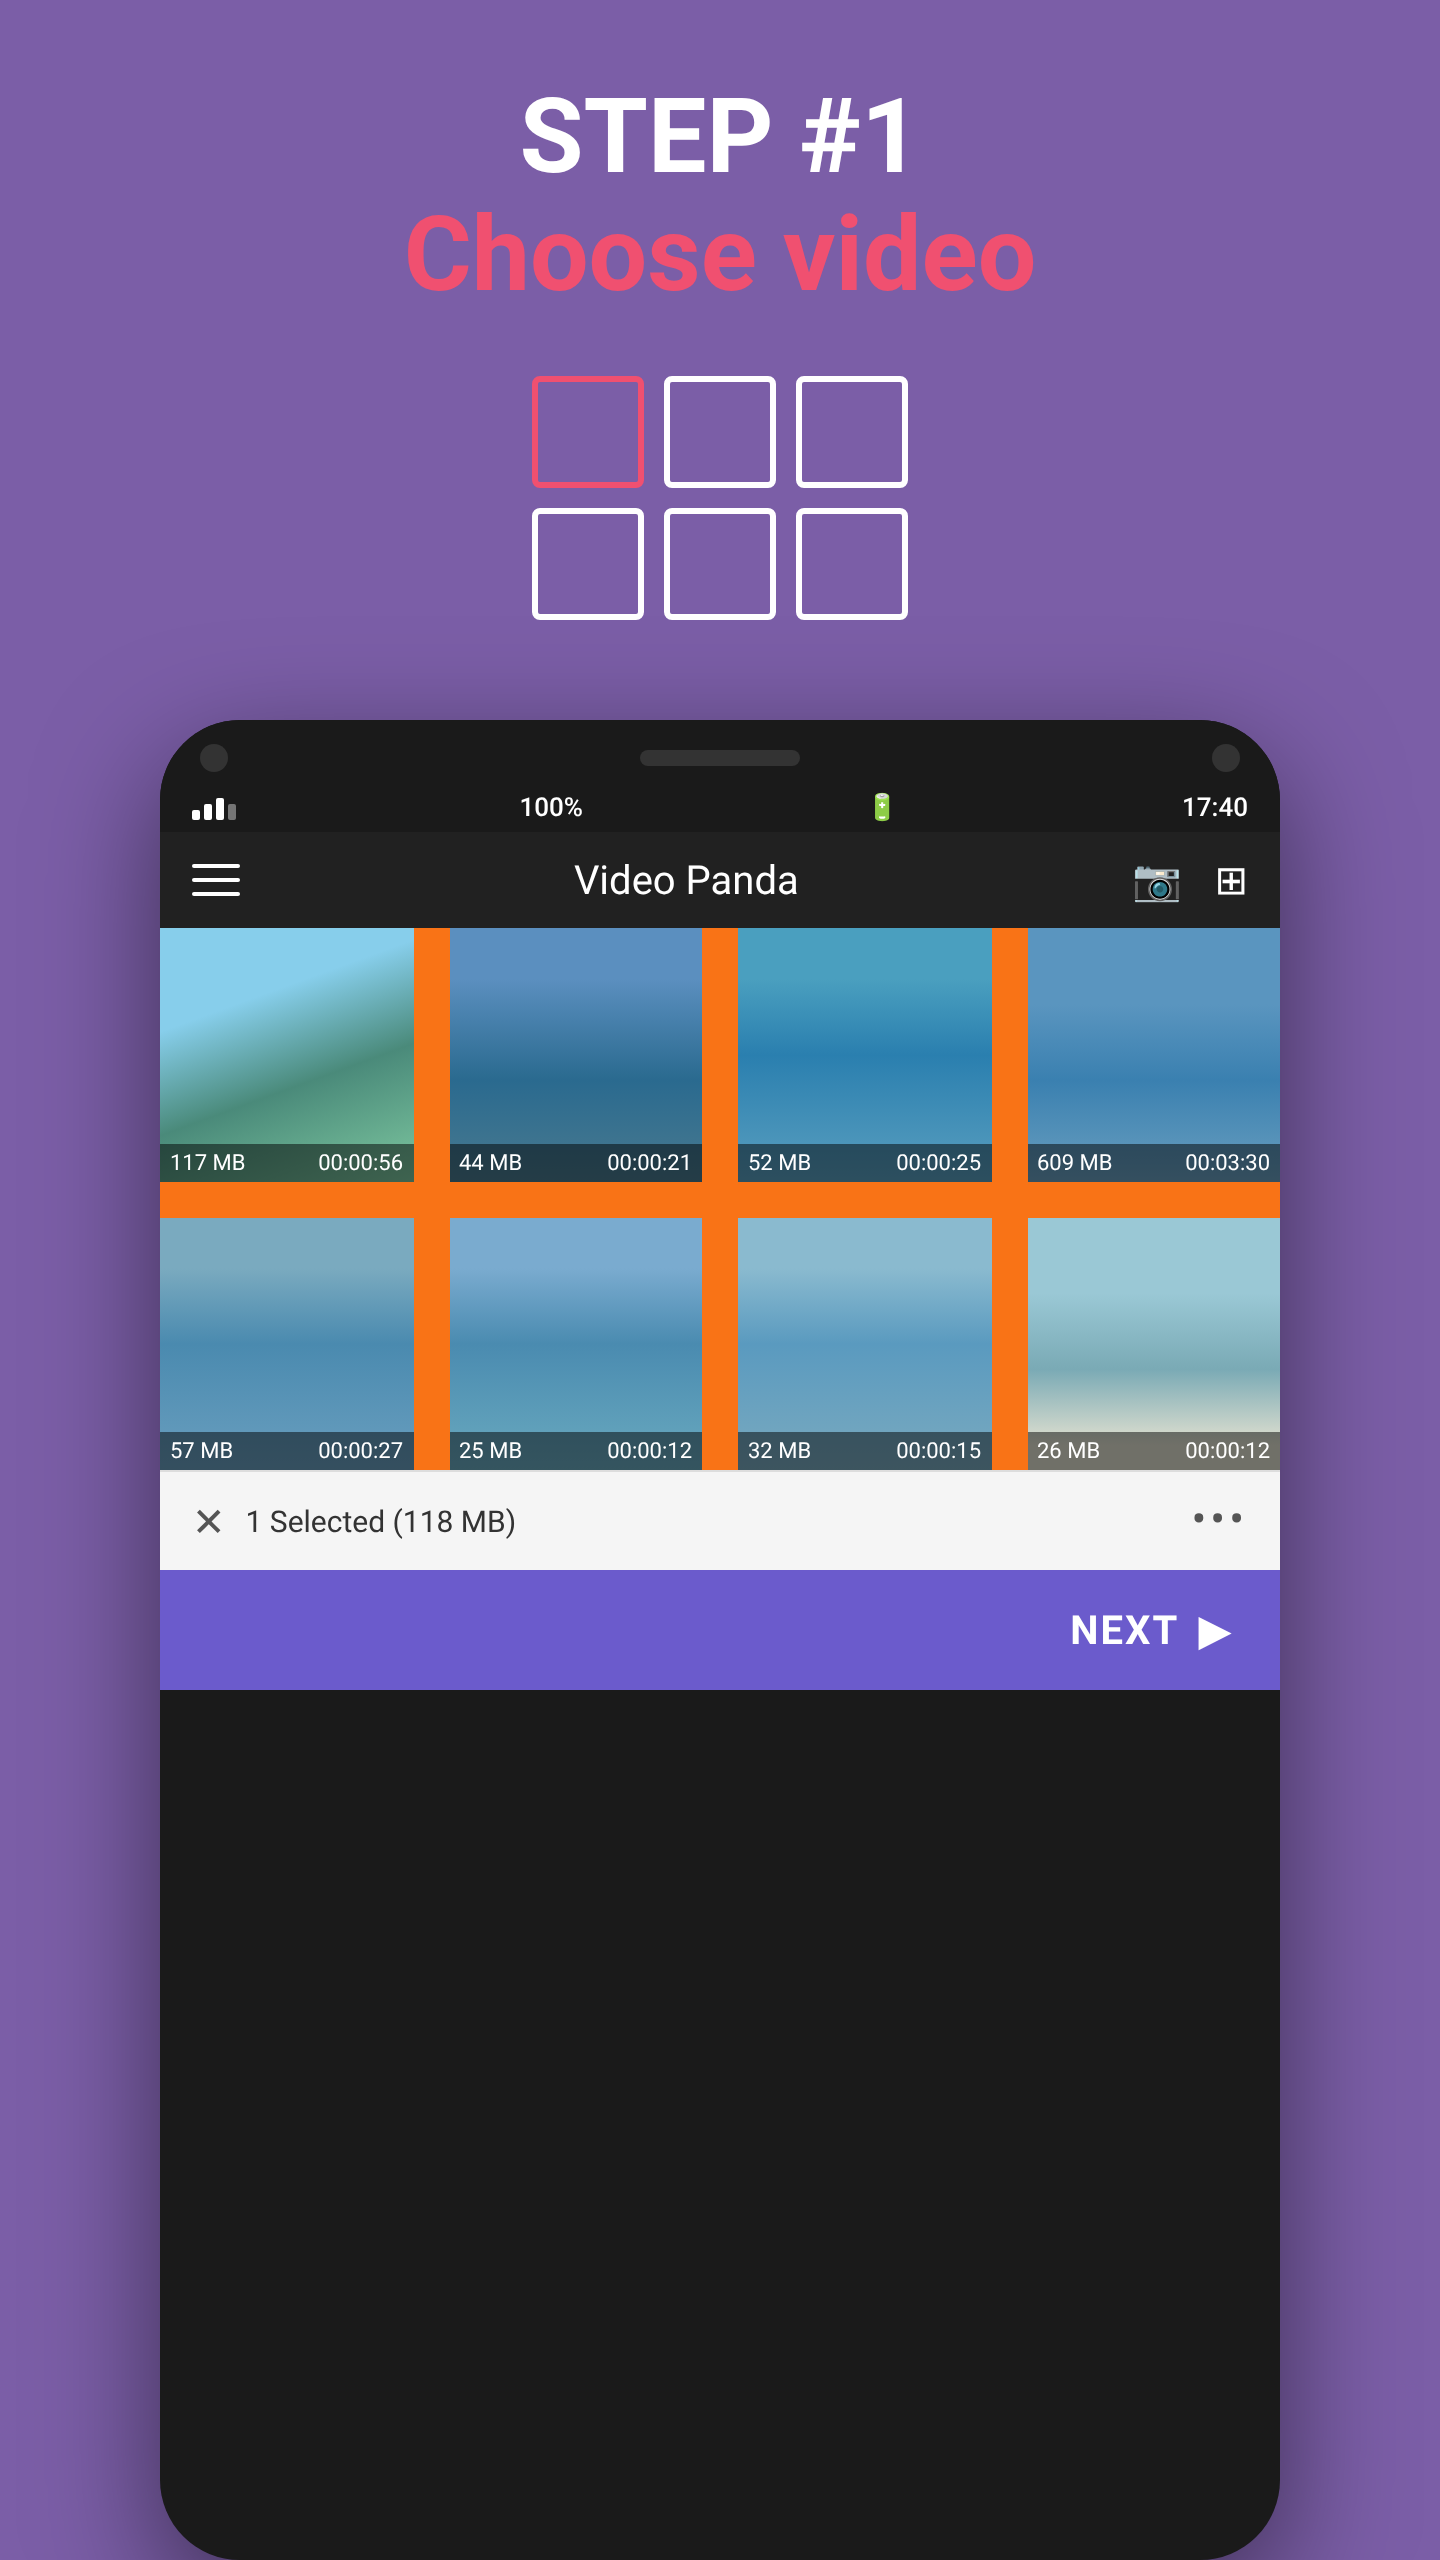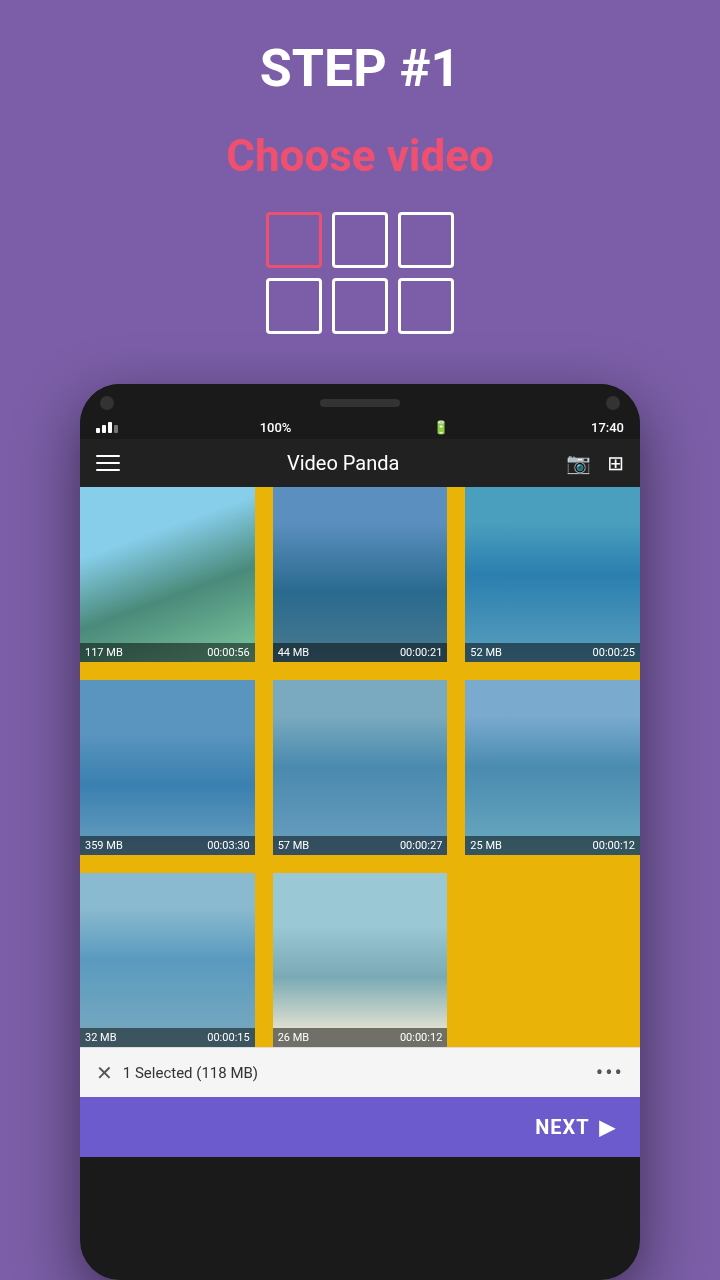--- a/index.html
+++ b/index.html
@@ -26,26 +26,25 @@
 
     .step-title {
       font-size: 52px;
       font-weight: 700;
       color: #ffffff;
       text-align: center;
       line-height: 1.1;
     }
 
     .step-subtitle {
-      font-size: 44px;
+      font-size: 52px;
       font-weight: 700;
       color: #F05070;
       text-align: center;
       margin-bottom: 30px;
-      margin-top: 33px;
     }
 
     
     .grid-illustration {
       display: grid;
       grid-template-columns: repeat(3, 56px);
       grid-template-rows: repeat(2, 56px);
       gap: 10px;
       margin-bottom: 30px;
     }
@@ -186,23 +185,23 @@
       bottom: 0;
       left: 0;
       right: 0;
       height: 3px;
       background: white;
     }
 
     
     .video-grid {
       display: grid;
-      grid-template-columns: repeat(3, 1fr);
+      grid-template-columns: repeat(4, 1fr);
       gap: 18px;
-      background: #eab308;
+      background: #f97316;
       overflow-y: auto;
       flex: 1;
     }
 
     .video-item {
       position: relative;
       aspect-ratio: 1;
       overflow: hidden;
       cursor: pointer;
     }
@@ -360,21 +359,21 @@
         </div>
         <div class="video-item t3">
           <div class="video-info">
             <span>52 MB</span>
             <span>00:00:25</span>
           </div>
         </div>
 
         <div class="video-item t5">
           <div class="video-info">
-            <span>359 MB</span>
+            <span>609 MB</span>
             <span>00:03:30</span>
           </div>
         </div>
         <div class="video-item t6">
           <div class="video-info">
             <span>57 MB</span>
             <span>00:00:27</span>
           </div>
         </div>
 

